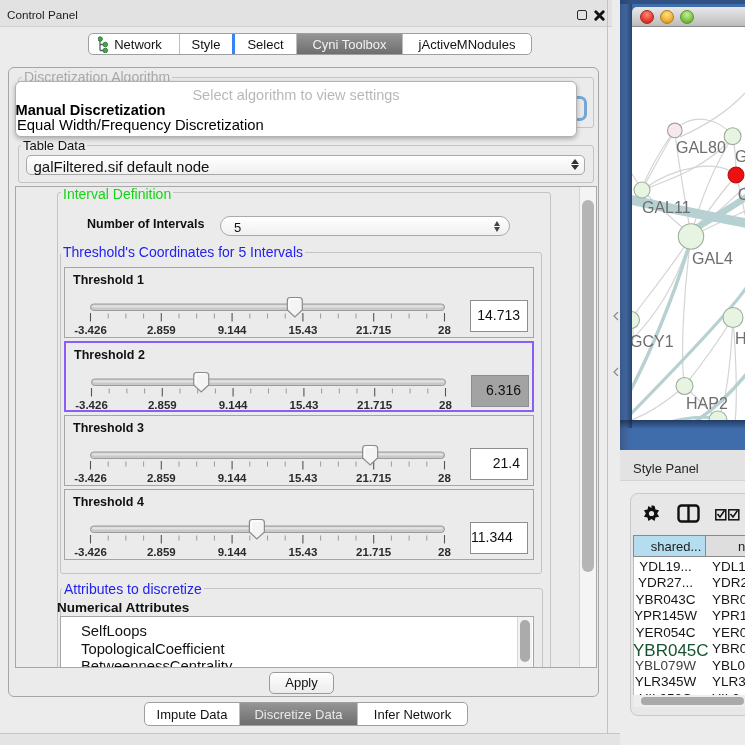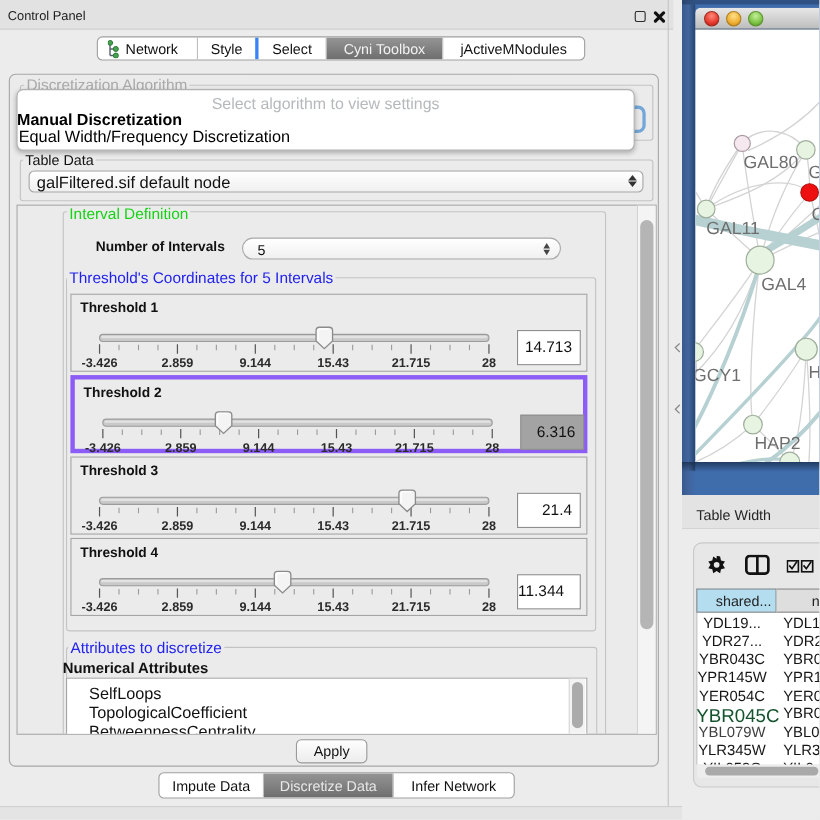--- a/index.html
+++ b/index.html
@@ -101,21 +101,21 @@
         <text x="96.30" y="39.5" font-size="11.5" font-weight="bold" fill="#2b2b2b" text-anchor="middle" font-family="Liberation Sans,sans-serif">2.859</text>
         <text x="167.10" y="39.5" font-size="11.5" font-weight="bold" fill="#2b2b2b" text-anchor="middle" font-family="Liberation Sans,sans-serif">9.144</text>
         <text x="237.90" y="39.5" font-size="11.5" font-weight="bold" fill="#2b2b2b" text-anchor="middle" font-family="Liberation Sans,sans-serif">15.43</text>
         <text x="308.70" y="39.5" font-size="11.5" font-weight="bold" fill="#2b2b2b" text-anchor="middle" font-family="Liberation Sans,sans-serif">21.715</text>
         <text x="379.50" y="39.5" font-size="11.5" font-weight="bold" fill="#2b2b2b" text-anchor="middle" font-family="Liberation Sans,sans-serif">28</text>
         <path d="M222.33 16.0 L222.33 6.5 Q222.33 3.5 225.33 3.5 L234.33 3.5 Q237.33 3.5 237.33 6.5 L237.33 16.0 L229.83 23.0 Z" fill="#f4f4f4" stroke="#8b8b8b" stroke-width="1.2"></path>
         <path d="M224.33 15.0 L224.33 6.5 Q224.33 5.0 226.33 5.0 L233.33 5.0" fill="none" stroke="#ffffff" stroke-width="1.4" opacity="0.9"></path>
       </svg>
       <div style="position:absolute;left:405px;top:32px;width:58px;height:32px;background:#fff;border:1.5px solid #8e8e8e;box-sizing:border-box;font-size:14px;text-align:right;line-height:28px;padding-right:7px;">14.713</div>
     </div>
-<div class="abs" style="left:48px;top:154px;width:470px;height:71px;border:4px solid #8b5cf6;background:#ebebeb;box-sizing:border-box;">
+<div class="abs" style="left:48px;top:154px;width:470px;height:71px;border:2px solid #8b5cf6;background:#ebebeb;box-sizing:border-box;">
       <div style="position:absolute;left:8px;top:5px;font-size:12.5px;font-weight:bold;">Threshold 2</div>
       <svg style="position:absolute;left:0;top:26px;" width="470" height="45" viewBox="0 0 470 45">
         <rect x="25.5" y="10" width="354.0" height="6.5" rx="3.2" fill="#c9c9c9" stroke="#9b9b9b" stroke-width="1"></rect>
         <rect x="27.0" y="11.2" width="351.0" height="2.2" rx="1.1" fill="#e2e2e2"></rect>
         <path d="M25.50 19 L25.50 27.5" stroke="#555" stroke-width="1.1"></path>
         <path d="M43.20 19.5 L43.20 24.5" stroke="#9a9a9a" stroke-width="1"></path>
         <path d="M60.90 19.5 L60.90 24.5" stroke="#9a9a9a" stroke-width="1"></path>
         <path d="M78.60 19.5 L78.60 24.5" stroke="#9a9a9a" stroke-width="1"></path>
         <path d="M96.30 19 L96.30 27.5" stroke="#555" stroke-width="1.1"></path>
         <path d="M114.00 19.5 L114.00 24.5" stroke="#9a9a9a" stroke-width="1"></path>
@@ -315,21 +315,21 @@
 <text x="-2" y="319.5" font-size="16" fill="#6e6e6e" font-family="Liberation Sans,sans-serif">GCY1</text>
 <text x="103" y="316.5" font-size="16" fill="#6e6e6e" font-family="Liberation Sans,sans-serif">H</text>
 <text x="54" y="381.5" font-size="16" fill="#6e6e6e" font-family="Liberation Sans,sans-serif">HAP2</text>
 </svg>
   </div>
 </div>
 
 <div class="abs" style="left:620px;top:420px;width:125px;height:9px;background:linear-gradient(rgba(15,28,50,0.6),rgba(15,28,50,0));"></div>
 
 <div class="abs" style="left:620px;top:450px;width:125px;height:31px;background:#e3e3e3;border-bottom:1px solid #d4d4d4;box-sizing:border-box;"></div>
-<div class="abs" style="left:633px;top:461px;font-size:13px;color:#262626;">Table Width</div>
+<div class="abs" style="left:633px;top:461px;font-size:13px;color:#262626;">Style Panel</div>
 
 <div class="abs" style="left:620px;top:481px;width:125px;height:264px;background:#ececec;overflow:hidden;">
   <div style="position:absolute;left:10px;top:12px;width:130px;height:221px;background:#e7e7e7;border:1px solid #c9c9c9;border-radius:8px;"></div>
 
   <svg style="position:absolute;left:23px;top:24px;" width="17" height="17" viewBox="0 0 17 17">
     <path d="M8.50 0.30 L11.64 0.92 L12.46 4.54 L16.08 5.36 L14.10 8.50 L16.08 11.64 L12.46 12.46 L11.64 16.08 L8.50 14.10 L5.36 16.08 L4.54 12.46 L0.92 11.64 L2.90 8.50 L0.92 5.36 L4.54 4.54 L5.36 0.92 L8.50 2.90 Z" fill="#111"></path>
       <circle cx="8.5" cy="8.5" r="2.6" fill="#e7e7e7"></circle>
   </svg>
   <svg style="position:absolute;left:57px;top:23px;" width="23" height="19" viewBox="0 0 23 19">
     <rect x="1.5" y="1.5" width="20" height="16" rx="3" fill="none" stroke="#111" stroke-width="2.4"></rect>

